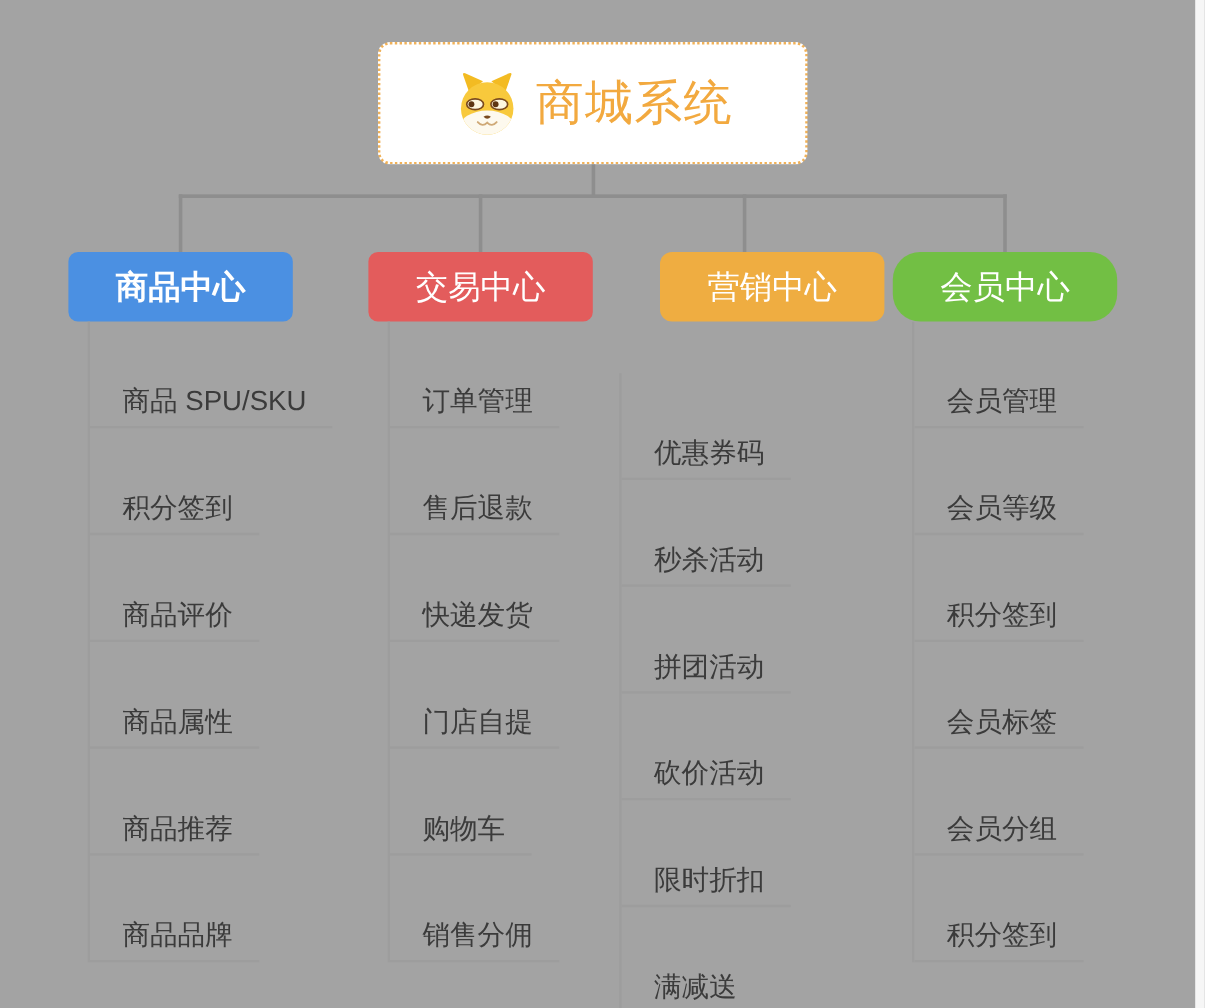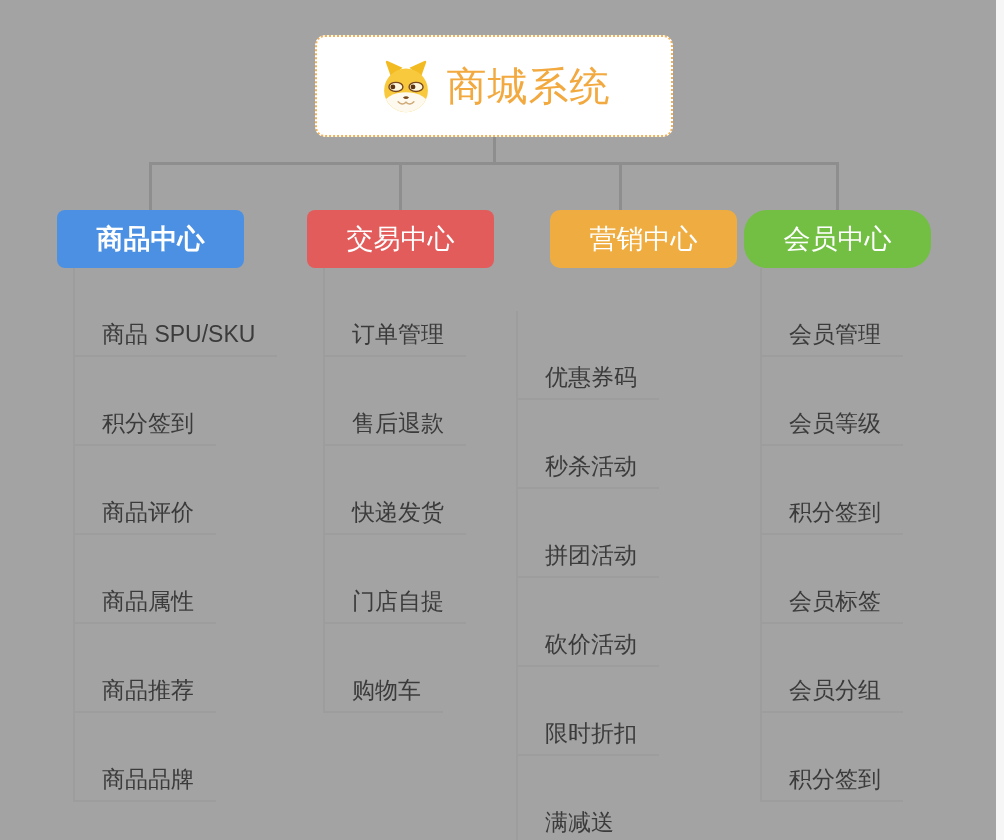--- a/index.html
+++ b/index.html
@@ -138,20 +138,23 @@
       </div>
       <div class="leaf-row">
         <div class="leaf">快递发货</div>
       </div>
       <div class="leaf-row">
         <div class="leaf">门店自提</div>
       </div>
       <div class="leaf-row">
         <div class="leaf">购物车</div>
       </div>
+      <div class="leaf-row">
+        <div class="leaf">销售分佣</div>
+      </div>
     </div>
     <div class="line" style="left: 619px; top: 162px; width: 3px; height: 48px;"></div>
     <div class="branch-header" style="left: 550px; background: rgb(239, 173, 65); border-radius: 10px;">营销中心</div>
     <div class="leaves" style="left: 516px; margin-top: 43px;">
       <div class="leaf-row">
         <div class="leaf">优惠券码</div>
       </div>
       <div class="leaf-row">
         <div class="leaf">秒杀活动</div>
       </div>

